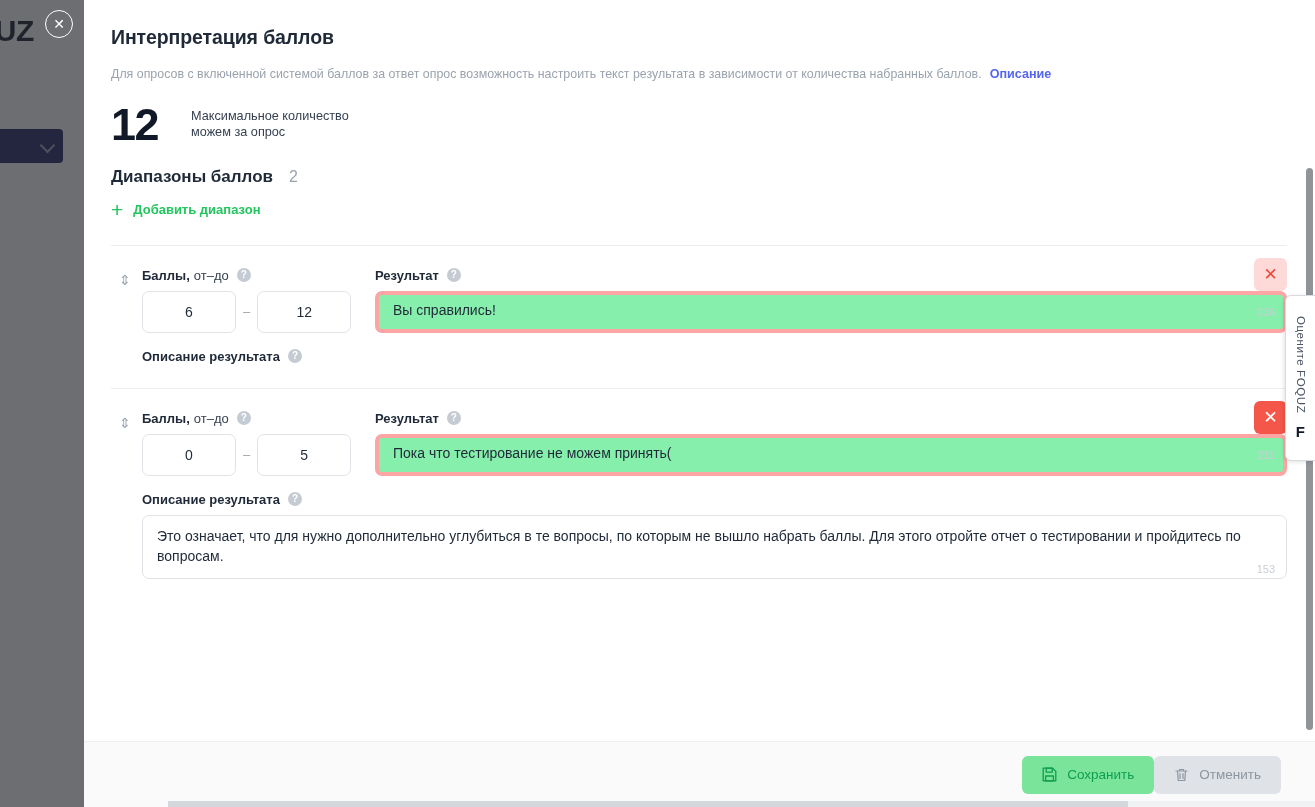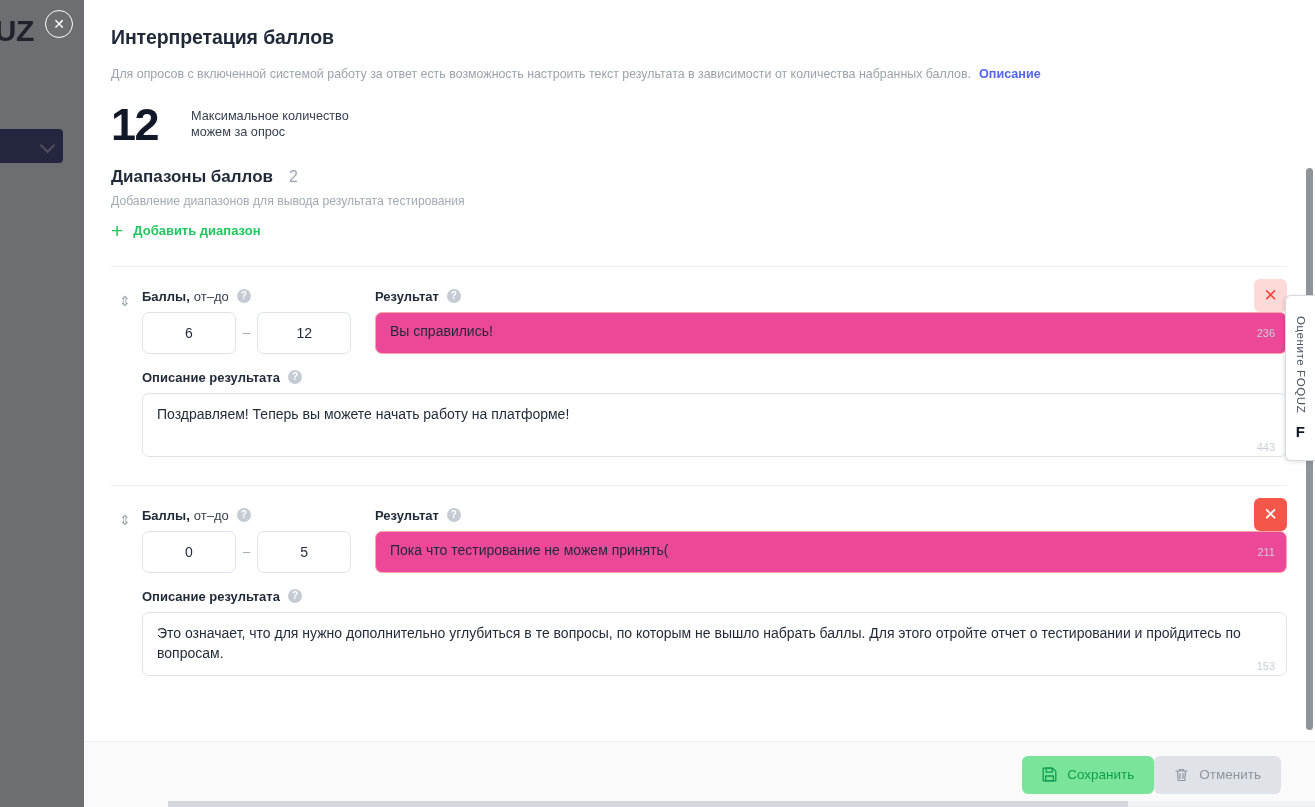--- a/index.html
+++ b/index.html
@@ -128,23 +128,23 @@
   .num-input {
     width: 94px; height: 42px; border: 1px solid #dfe3e8; border-radius: 7px;
     text-align: center; font-size: 14px; color: #1f2937;
     font-family: "Liberation Sans", sans-serif; background: #ffffff;
     outline: none;
   }
   .dash { color: #9aa3ad; font-size: 13px; padding: 0 7px; }
 
   .text-input-wrap { position: relative; }
   .text-input {
-    width: 100%; height: 42px; border: 1px solid #fca5a5; border-radius: 7px;
+    width: 100%; height: 42px; border: 4px solid #fca5a5; border-radius: 7px;
     padding: 0 52px 4px 14px; font-size: 14px; color: #1f2937;
-    font-family: "Liberation Sans", sans-serif; background: #ec4899;
+    font-family: "Liberation Sans", sans-serif; background: #86efac;
     outline: none;
   }
   .counter {
     position: absolute; right: 12px; bottom: 8px;
     font-size: 11px; color: #c9ced6;
   }
   .counter.inline { top: 50%; transform: translateY(-50%); bottom: auto; }
 
   .desc-row { padding-left: 31px; margin-top: 16px; }
   .textarea-wrap { position: relative; }
@@ -239,36 +239,35 @@
 </div>
 
 <div class="modal">
 
   <div class="modal-body">
     <div class="content">
 
       <h1 class="title">Интерпретация баллов</h1>
 
       <div class="subtitle">
-        <span>Для опросов с включенной системой работу за ответ есть возможность настроить текст результата в зависимости от количества набранных баллов.</span><a class="more">Описание</a>
+        <span>Для опросов с включенной системой баллов за ответ опрос возможность настроить текст результата в зависимости от количества набранных баллов.</span><a class="more">Описание</a>
       </div>
 
       <div class="max-row">
         <div class="max-num">12</div>
         <div class="max-label">
           <div>Максимальное количество</div>
           <div>можем за опрос</div>
         </div>
       </div>
 
       <div class="section-head">
         <span class="section-title">Диапазоны баллов</span>
         <span class="section-count">2</span>
       </div>
-      <div class="section-sub">Добавление диапазонов для вывода результата тестирования</div>
 
       <div class="add-range">
         <span class="plus">+</span>
         <span>Добавить диапазон</span>
       </div>
 
       <div class="divider"></div>
 
       
       <div class="range-block">
@@ -301,24 +300,20 @@
               <input class="text-input" value="Вы справились!" style="">
               <span class="counter inline">236</span>
             </div>
           </div>
         </div>
 
         <div class="desc-row">
           <div class="field-label">
             <span>Описание результата</span>
             <span class="help">?</span>
-          </div>
-          <div class="textarea-wrap">
-            <textarea class="textarea" style="">Поздравляем! Теперь вы можете начать работу на платформе!</textarea>
-            <span class="counter">443</span>
           </div>
         </div>
       </div>
 
       <div class="divider"></div>
 
       
       <div class="range-block">
         <div class="drag-handle">⇕</div>
 

